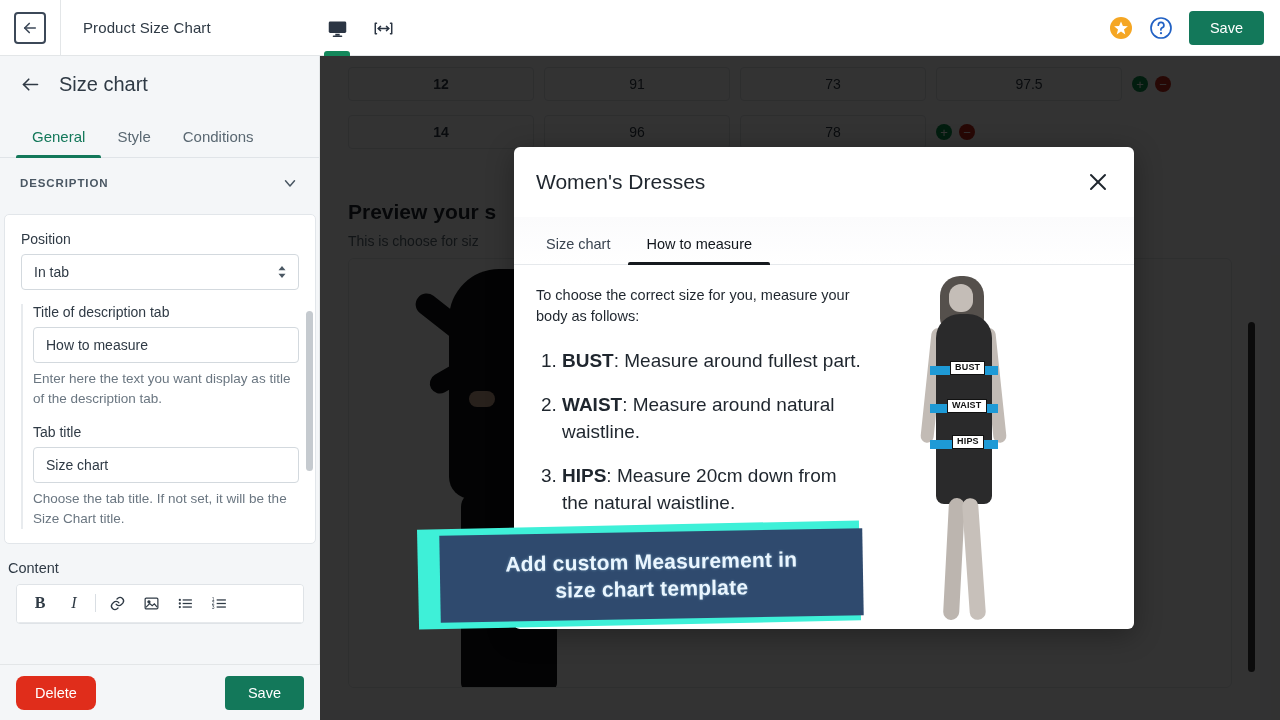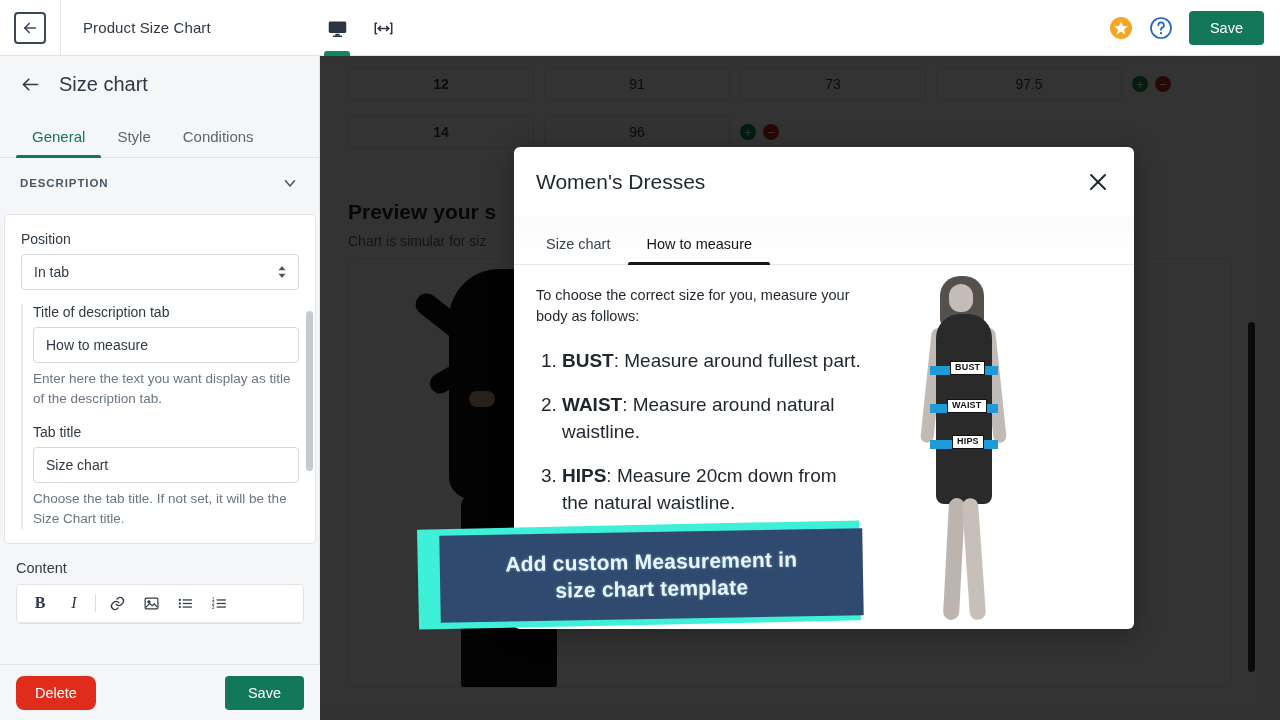--- a/index.html
+++ b/index.html
@@ -381,30 +381,31 @@
           <div class="tbl-cell c3">73</div>
           <div class="tbl-cell c4">97.5</div>
           <div class="row-actions">
             <span class="circ circ-add">+</span>
             <span class="circ circ-del">−</span>
           </div>
         </div>
         <div class="tbl-row">
           <div class="tbl-cell c1">14</div>
           <div class="tbl-cell c2">96</div>
+          <div class="tbl-cell c3">78</div>
           <div class="row-actions">
             <span class="circ circ-add">+</span>
             <span class="circ circ-del">−</span>
           </div>
         </div>
       </div>
 
       <div class="preview-head">
         <div class="preview-h2">Preview your s</div>
-        <div class="preview-sub">Chart is simular for siz</div>
+        <div class="preview-sub">This is choose for siz</div>
       </div>
 
       <div class="preview-card">
         <div class="pc-model">
           <div class="sil sil-arm"></div>
           <div class="sil sil-torso"></div>
           <div class="sil sil-arm2"></div>
           <div class="sil sil-hand"></div>
           <div class="sil sil-legs"></div>
         </div>
@@ -520,21 +521,21 @@
           <div class="help-text">Enter here the text you want display as title of the description tab.</div>
 
           <div class="gap16"></div>
           <div class="field-label">Tab title</div>
           <input class="input" value="Size chart" style="">
           <div class="help-text">Choose the tab title. If not set, it will be the Size Chart title.</div>
         </div>
       </div>
 
       <div style="height:16px"></div>
-      <div class="content-label" style="padding-left:16px">Content</div>
+      <div class="content-label" style="padding-left:8px">Content</div>
 
       <div class="editor">
         <div class="editor-toolbar">
           <div class="tb-btn" style="font-weight:bold;font-size:16px;font-family:'Liberation Serif',serif;">B</div>
           <div class="tb-btn" style="font-style:italic;font-size:16px;font-family:'Liberation Serif',serif;">I</div>
           <div class="tb-sep"></div>
           <div class="tb-btn">
             <svg width="17" height="17" viewBox="0 0 24 24" fill="none" stroke="currentColor" stroke-width="1.9" stroke-linecap="round">
                 <path d="M10 13a5 5 0 0 0 7.5.5l2-2a5 5 0 0 0-7-7l-1.2 1.1"></path>
                 <path d="M14 11a5 5 0 0 0-7.5-.5l-2 2a5 5 0 0 0 7 7L12.7 18.4"></path>

